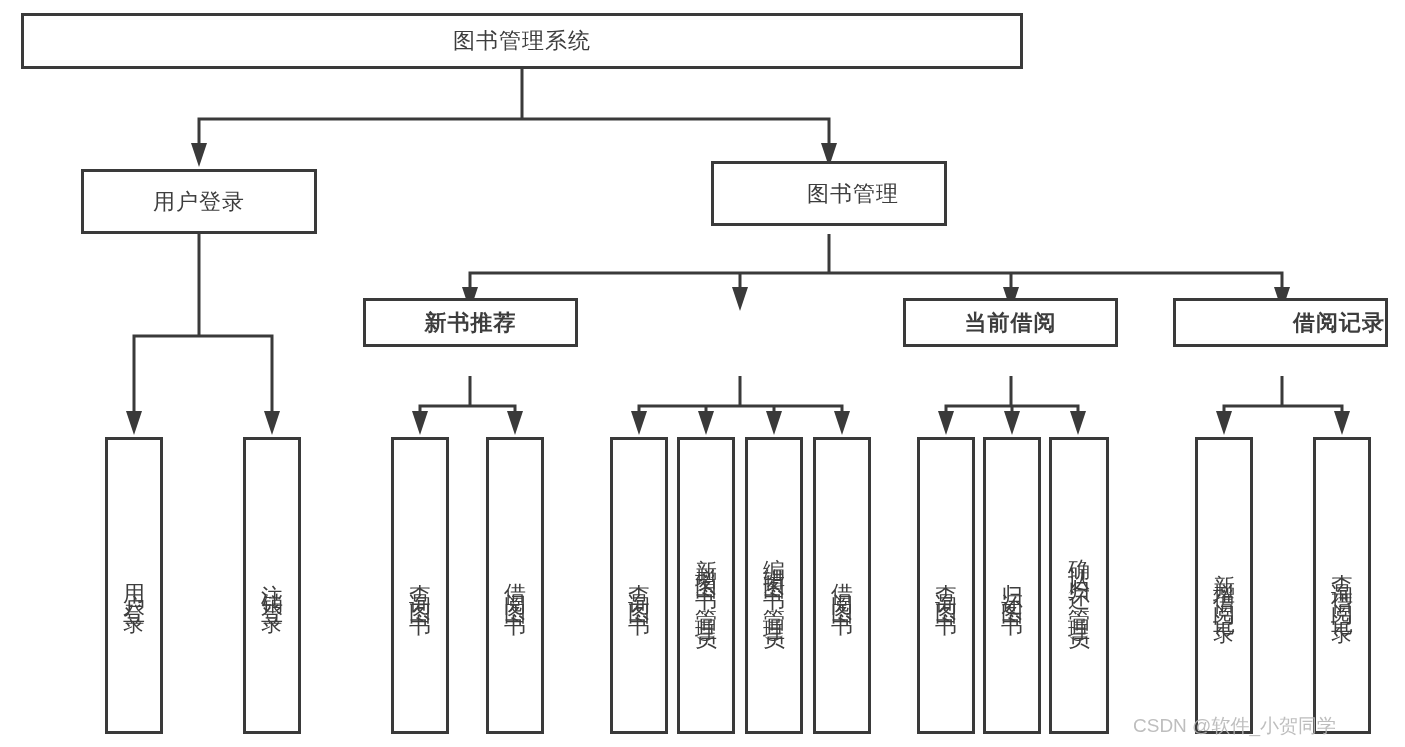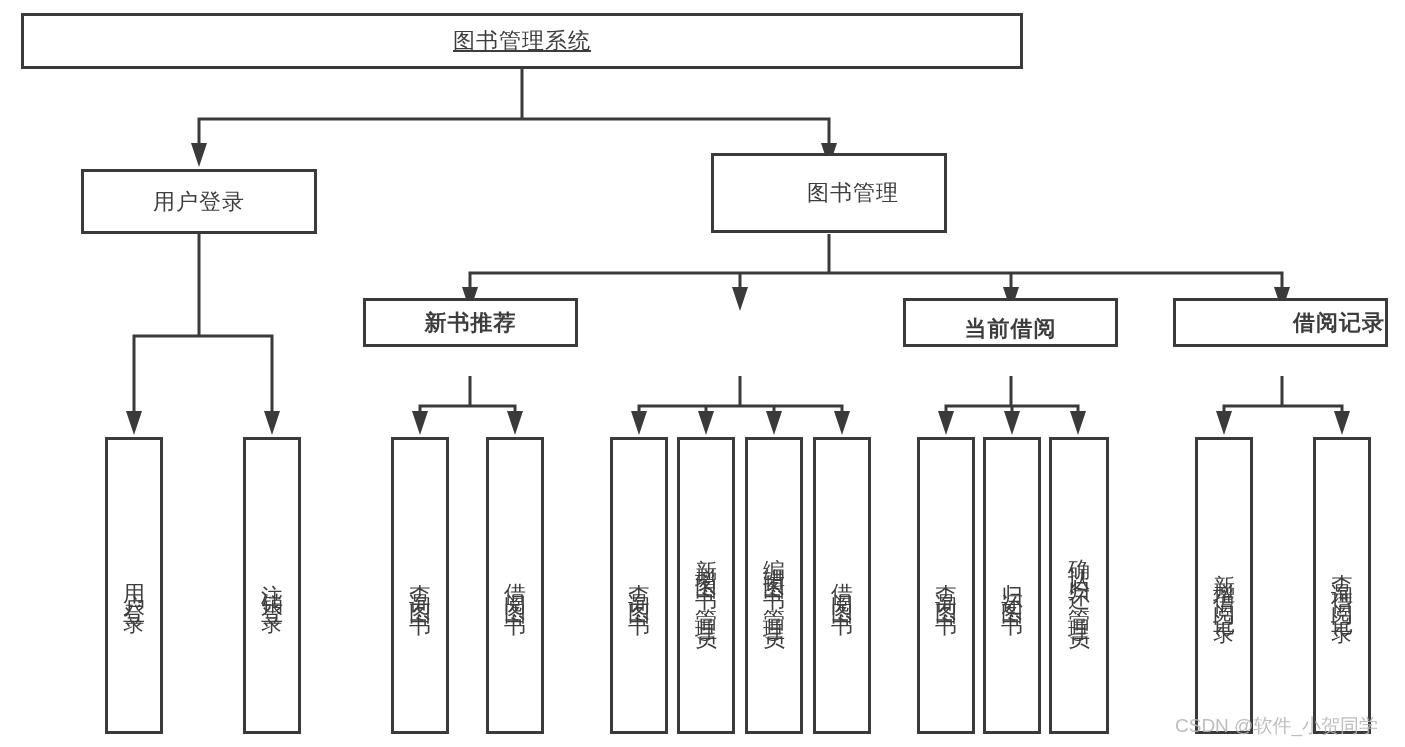--- a/index.html
+++ b/index.html
@@ -33,41 +33,41 @@
   .node-h { font-size: 22px; letter-spacing: 1px; }
   .node-v { font-size: 22px; }
   .node-v .vtext {
     writing-mode: vertical-rl;
     text-orientation: mixed;
     letter-spacing: 10px;
     line-height: 1;
     white-space: nowrap;
   }
   
-  .n-root  { left: 21px;  top: 13px;  width: 1002px; height: 56px; text-decoration: underline; }
+  .n-root  { left: 21px;  top: 13px;  width: 1002px; height: 56px; }
   
   .n-login { left: 81px;  top: 169px; width: 236px; height: 65px; }
-  .n-mgmt  { left: 711px; top: 153px; width: 236px; height: 80px; padding-left: 48px; }
+  .n-mgmt  { left: 711px; top: 161px; width: 236px; height: 65px; padding-left: 48px; }
   
   .n-l3 { top: 298px; width: 215px; height: 49px; font-weight: bold; }
   .n-newrec  { left: 363px; }
   .n-borrow  { left: 633px; }
-  .n-current { left: 903px; align-items: flex-end; }
+  .n-current { left: 903px; }
   .n-records { left: 1173px; justify-content: flex-end; }
   
   .n-leaf { top: 437px; width: 58px; height: 297px; }
   .n-a1 { left: 105px; }  .n-a2 { left: 243px; }
   .n-b1 { left: 391px; }  .n-b2 { left: 486px; }
   .n-c1 { left: 610px; }  .n-c2 { left: 677px; }
   .n-c3 { left: 745px; }  .n-c4 { left: 813px; }
   .n-d1 { left: 917px; }  .n-d2 { left: 983px; }  .n-d3 { left: 1049px; width: 60px; }
   .n-e1 { left: 1195px; } .n-e2 { left: 1313px; }
   .watermark {
     position: absolute;
-    left: 1175px;
+    left: 1133px;
     top: 713px;
     font-size: 19px;
     color: #b7b7b7;
     opacity: 0.9;
     white-space: nowrap;
   }
 </style>
 </head>
 <body>
 

